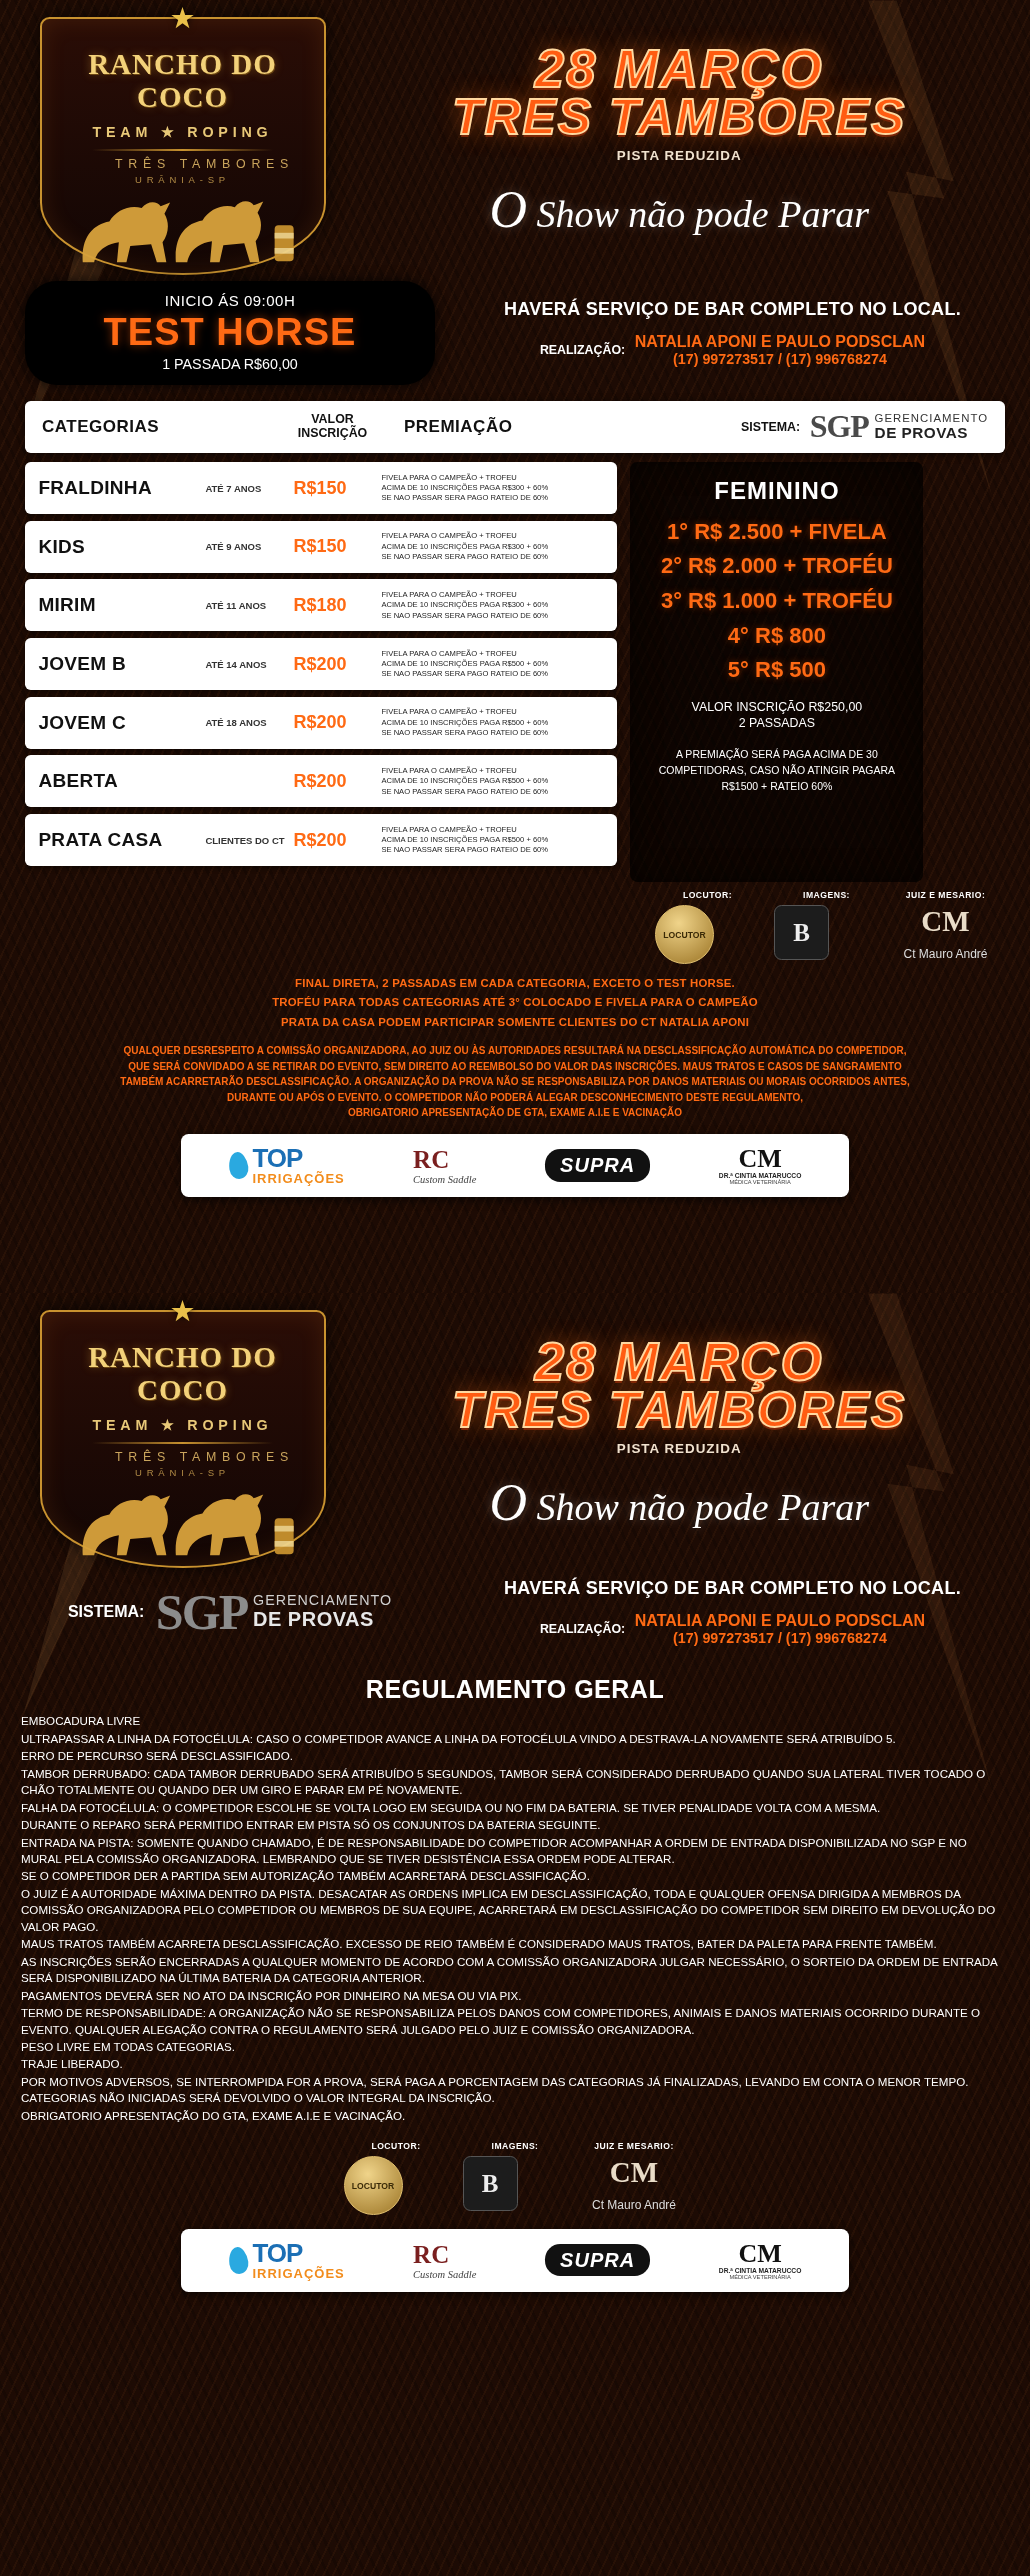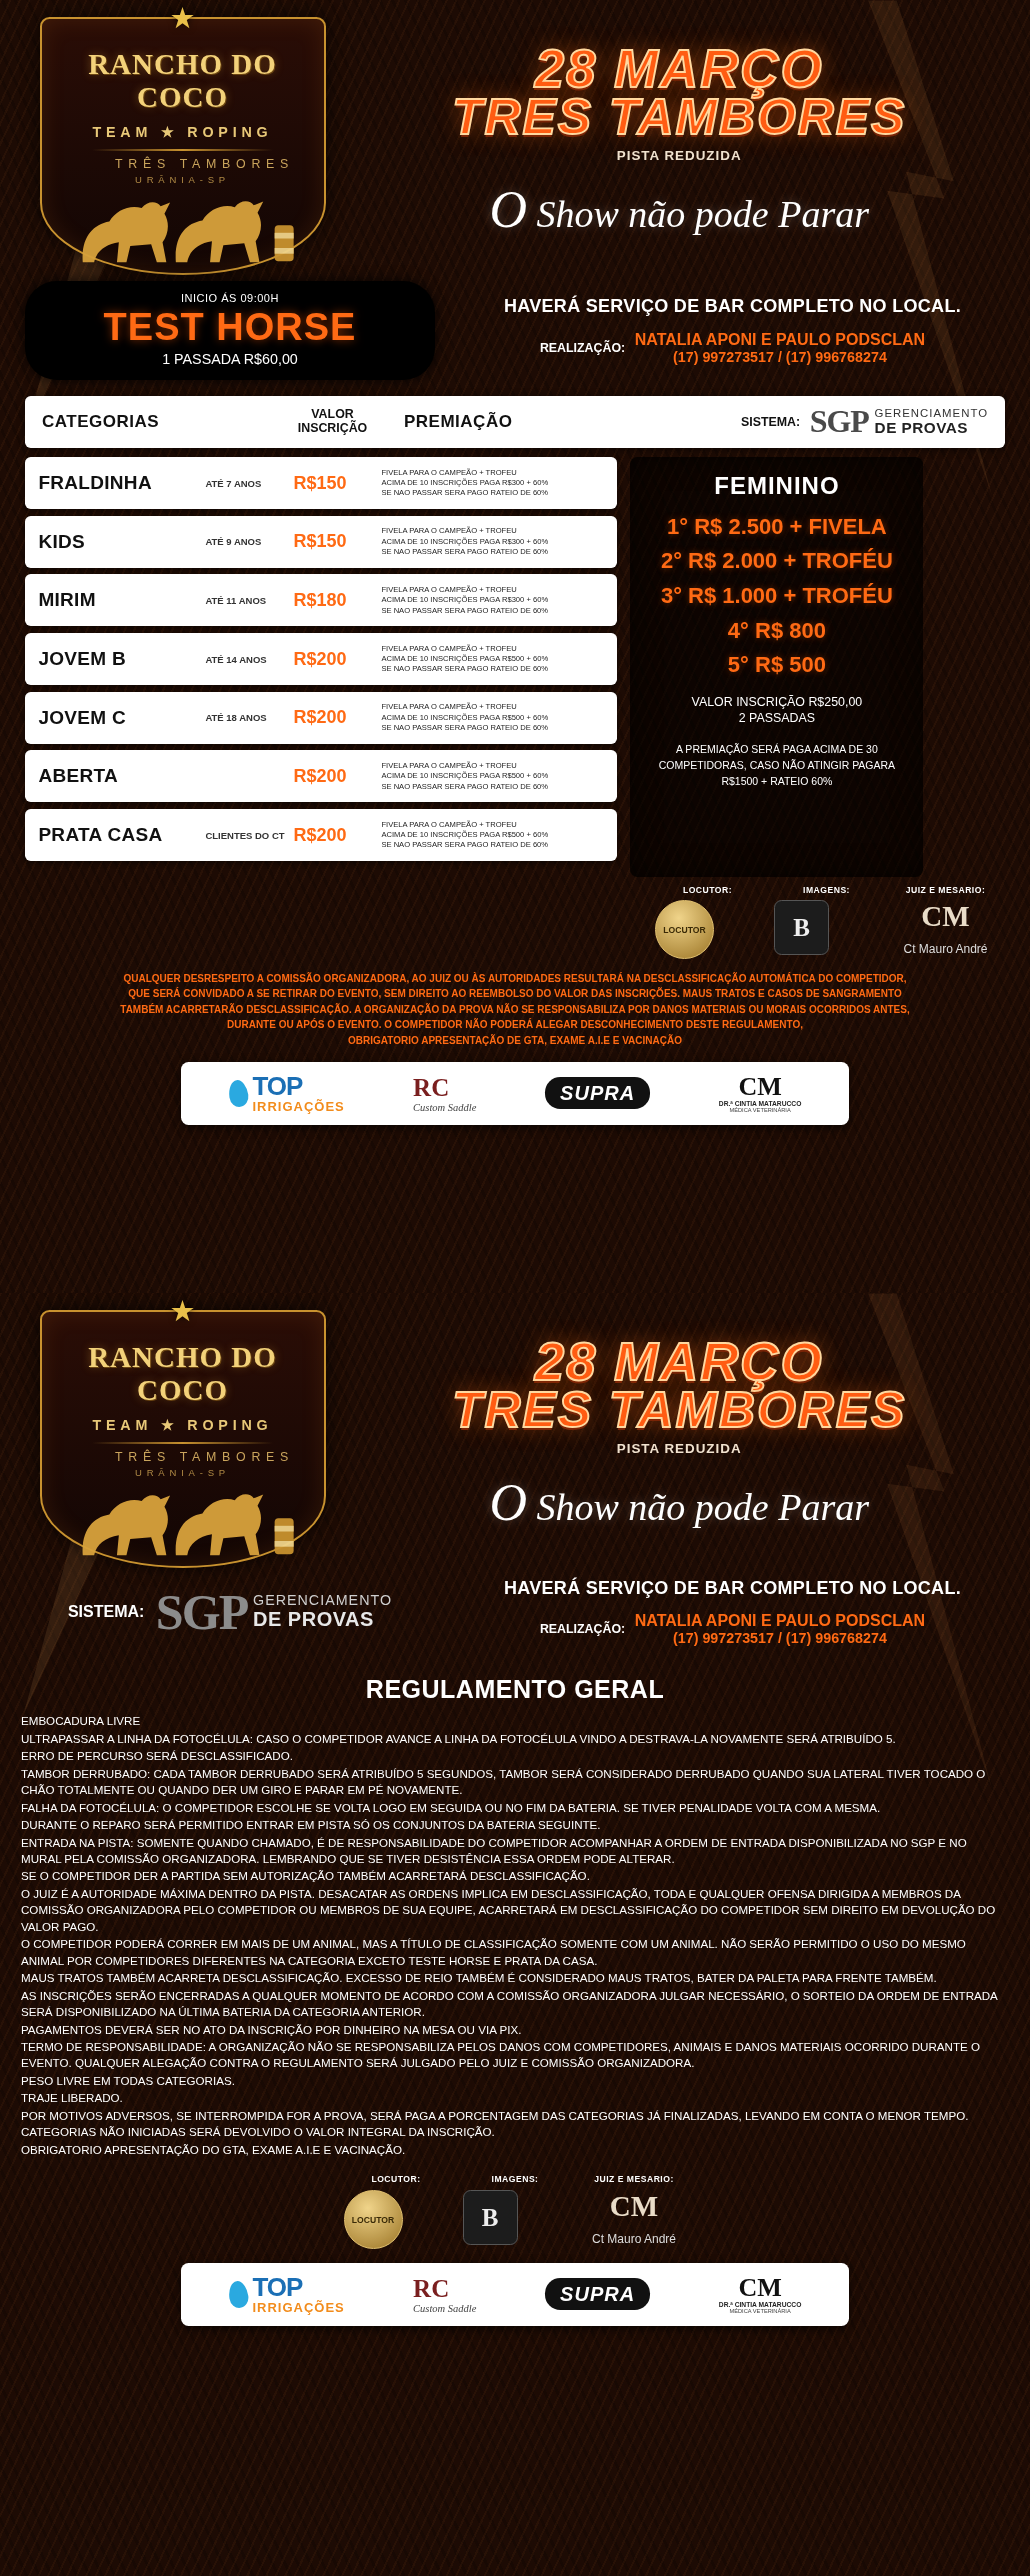--- a/index.html
+++ b/index.html
@@ -93,21 +93,21 @@
     text-shadow:0 0 11.4px rgba(255,255,255,.25);
   }
   .show-script .big { font-size:52px; }
 
   
   .inforow { position:relative; display:flex; align-items:center; padding:5.7px 25px 0 25px; }
   .testbox {
     width:410px; background:#000; border-radius:32px; padding:11.4px 9.5px 13.4px;
     text-align:center; box-shadow:0 0 13.4px rgba(0,0,0,.8);
   }
-  .testbox .t1 { color:#fff; font-size:11px; letter-spacing:0.5px; }
+  .testbox .t1 { color:#fff; font-size:15px; letter-spacing:0.5px; }
   .testbox .t2 {
     color:#ff6a14; font-size:38px; font-weight:bold; letter-spacing:1px; margin:1.9px 0 1.9px;
     text-shadow:0 0 9.5px rgba(255,90,10,.5);
   }
   .testbox .t3 { color:#fff; font-size:14.3px; }
   .inforight { flex:1; padding-left:25px; text-align:center; }
   .bar-txt { color:#fff; font-weight:bold; font-size:18px; letter-spacing:0.3px; }
   .realiz { margin-top:13.4px; display:flex; align-items:center; justify-content:center; gap:9.5px; }
   .realiz .lbl { color:#fff; font-weight:bold; font-size:12.4px; }
   .realiz .names { color:#ff6a14; font-weight:bold; font-size:16px; }
@@ -412,20 +412,25 @@
         </div>
       </div>
       <div class="cred juiz-badge">
         <div class="ct">JUIZ E MESARIO:</div>
         <div class="mk" style="margin-top:7.6px">CM</div>
         <div class="nm">Ct Mauro André</div>
       </div>
     </div>
   </div>
 
+  <div class="notice">
+    <div class="n1">FINAL DIRETA, 2 PASSADAS EM CADA CATEGORIA, EXCETO O TEST HORSE.</div>
+    <div class="n1">TROFÉU PARA TODAS CATEGORIAS ATÉ 3° COLOCADO E FIVELA PARA O CAMPEÃO</div>
+    <div class="n1">PRATA DA CASA PODEM PARTICIPAR SOMENTE CLIENTES DO CT NATALIA APONI</div>
+  </div>
 
   <div class="warn">
     <p>QUALQUER DESRESPEITO A COMISSÃO ORGANIZADORA, AO JUIZ OU ÀS AUTORIDADES RESULTARÁ NA DESCLASSIFICAÇÃO AUTOMÁTICA DO COMPETIDOR,</p>
     <p>QUE SERÁ CONVIDADO A SE RETIRAR DO EVENTO, SEM DIREITO AO REEMBOLSO DO VALOR DAS INSCRIÇÕES. MAUS TRATOS E CASOS DE SANGRAMENTO</p>
     <p>TAMBÉM ACARRETARÃO DESCLASSIFICAÇÃO. A ORGANIZAÇÃO DA PROVA NÃO SE RESPONSABILIZA POR DANOS MATERIAIS OU MORAIS OCORRIDOS ANTES,</p>
     <p>DURANTE OU APÓS O EVENTO. O COMPETIDOR NÃO PODERÁ ALEGAR DESCONHECIMENTO DESTE REGULAMENTO,</p>
     <p>OBRIGATORIO APRESENTAÇÃO DE GTA, EXAME A.I.E E VACINAÇÃO</p>
   </div>
 
   <div class="sponsors">
@@ -523,21 +528,20 @@
   <div class="reg-body">
     <p>EMBOCADURA LIVRE</p>
     <p>ULTRAPASSAR A LINHA DA FOTOCÉLULA: CASO O COMPETIDOR AVANCE A LINHA DA FOTOCÉLULA VINDO A DESTRAVA-LA NOVAMENTE SERÁ ATRIBUÍDO 5.</p>
     <p>ERRO DE PERCURSO SERÁ DESCLASSIFICADO.</p>
     <p>TAMBOR DERRUBADO: CADA TAMBOR DERRUBADO SERÁ ATRIBUÍDO 5 SEGUNDOS, TAMBOR SERÁ CONSIDERADO DERRUBADO QUANDO SUA LATERAL TIVER TOCADO O CHÃO TOTALMENTE OU QUANDO DER UM GIRO E PARAR EM PÉ NOVAMENTE.</p>
     <p>FALHA DA FOTOCÉLULA: O COMPETIDOR ESCOLHE SE VOLTA LOGO EM SEGUIDA OU NO FIM DA BATERIA. SE TIVER PENALIDADE VOLTA COM A MESMA.</p>
     <p>DURANTE O REPARO SERÁ PERMITIDO ENTRAR EM PISTA SÓ OS CONJUNTOS DA BATERIA SEGUINTE.</p>
     <p>ENTRADA NA PISTA: SOMENTE QUANDO CHAMADO, É DE RESPONSABILIDADE DO COMPETIDOR ACOMPANHAR A ORDEM DE ENTRADA DISPONIBILIZADA NO SGP E NO MURAL PELA COMISSÃO ORGANIZADORA. LEMBRANDO QUE SE TIVER DESISTÊNCIA ESSA ORDEM PODE ALTERAR.</p>
     <p>SE O COMPETIDOR DER A PARTIDA SEM AUTORIZAÇÃO TAMBÉM ACARRETARÁ DESCLASSIFICAÇÃO.</p>
     <p>O JUIZ É A AUTORIDADE MÁXIMA DENTRO DA PISTA. DESACATAR AS ORDENS IMPLICA EM DESCLASSIFICAÇÃO, TODA E QUALQUER OFENSA DIRIGIDA A MEMBROS DA COMISSÃO ORGANIZADORA PELO COMPETIDOR OU MEMBROS DE SUA EQUIPE, ACARRETARÁ EM DESCLASSIFICAÇÃO DO COMPETIDOR SEM DIREITO EM DEVOLUÇÃO DO VALOR PAGO.</p>
-    <p>O COMPETIDOR PODERÁ CORRER EM MAIS DE UM ANIMAL, MAS A TÍTULO DE CLASSIFICAÇÃO SOMENTE COM UM ANIMAL. NÃO SERÃO PERMITIDO O USO DO MESMO ANIMAL POR COMPETIDORES DIFERENTES NA CATEGORIA EXCETO TESTE HORSE E PRATA DA CASA.</p>
     <p>MAUS TRATOS TAMBÉM ACARRETA DESCLASSIFICAÇÃO. EXCESSO DE REIO TAMBÉM É CONSIDERADO MAUS TRATOS, BATER DA PALETA PARA FRENTE TAMBÉM.</p>
     <p>AS INSCRIÇÕES SERÃO ENCERRADAS A QUALQUER MOMENTO DE ACORDO COM A COMISSÃO ORGANIZADORA JULGAR NECESSÁRIO, O SORTEIO DA ORDEM DE ENTRADA SERÁ DISPONIBILIZADO NA ÚLTIMA BATERIA DA CATEGORIA ANTERIOR.</p>
     <p>PAGAMENTOS DEVERÁ SER NO ATO DA INSCRIÇÃO POR DINHEIRO NA MESA OU VIA PIX.</p>
     <p>TERMO DE RESPONSABILIDADE: A ORGANIZAÇÃO NÃO SE RESPONSABILIZA PELOS DANOS COM COMPETIDORES, ANIMAIS E DANOS MATERIAIS OCORRIDO DURANTE O EVENTO. QUALQUER ALEGAÇÃO CONTRA O REGULAMENTO SERÁ JULGADO PELO JUIZ E COMISSÃO ORGANIZADORA.</p>
     <p>PESO LIVRE EM TODAS CATEGORIAS.</p>
     <p>TRAJE LIBERADO.</p>
     <p>POR MOTIVOS ADVERSOS, SE INTERROMPIDA FOR A PROVA, SERÁ PAGA A PORCENTAGEM DAS CATEGORIAS JÁ FINALIZADAS, LEVANDO EM CONTA O MENOR TEMPO. CATEGORIAS NÃO INICIADAS SERÁ DEVOLVIDO O VALOR INTEGRAL DA INSCRIÇÃO.</p>
     <p>OBRIGATORIO APRESENTAÇÃO DO GTA, EXAME A.I.E E VACINAÇÃO.</p>
   </div>
 

